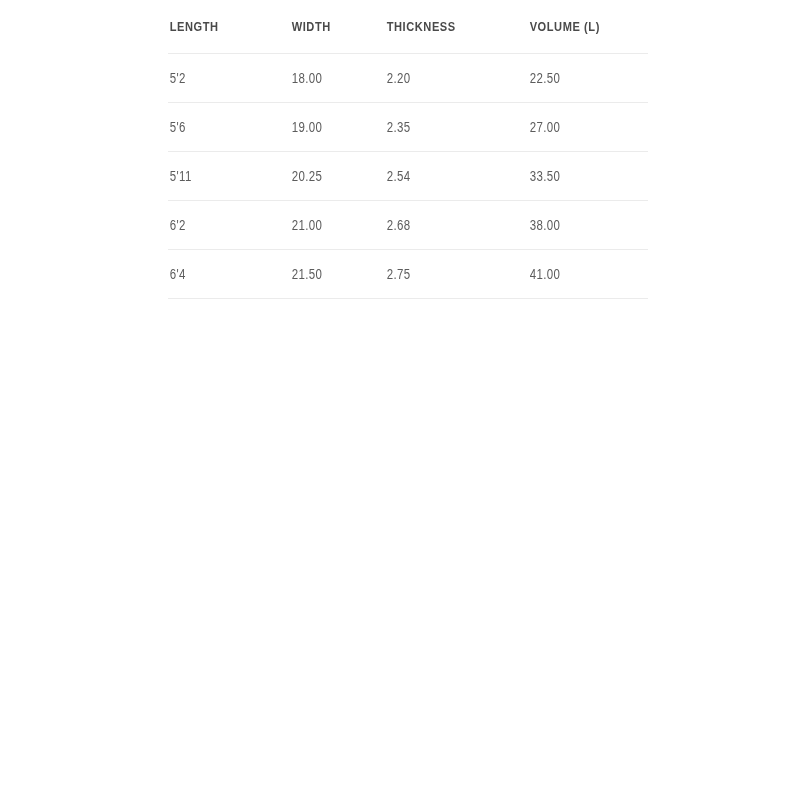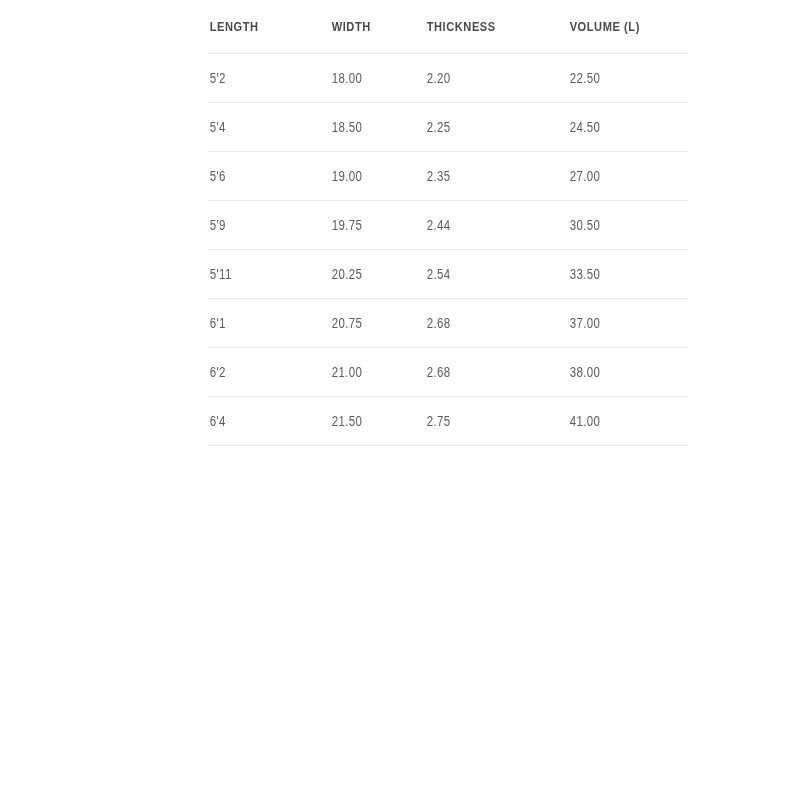--- a/index.html
+++ b/index.html
@@ -18,21 +18,20 @@
     position: absolute;
     left: 168px;
     top: 0;
     width: 480px;
   }
 
   table.size-chart {
     width: 480px;
     border-collapse: collapse;
     table-layout: fixed;
-    margin-left: 40px;
   }
 
   table.size-chart col.c-length    { width: 122px; }
   table.size-chart col.c-width     { width: 95px; }
   table.size-chart col.c-thickness { width: 143px; }
   table.size-chart col.c-volume    { width: 120px; }
 
   table.size-chart thead th {
     height: 53px;
     vertical-align: middle;
@@ -86,48 +85,30 @@
       </tr>
     </thead>
     <tbody id="size-chart-body">
         <tr>
           <td>5'2</td>
           <td>18.00</td>
           <td>2.20</td>
           <td>22.50</td>
         </tr>
         <tr>
-          <td>5'4</td>
-          <td>18.50</td>
-          <td>2.25</td>
-          <td>24.50</td>
-        </tr>
-        <tr>
           <td>5'6</td>
           <td>19.00</td>
           <td>2.35</td>
           <td>27.00</td>
         </tr>
         <tr>
-          <td>5'9</td>
-          <td>19.75</td>
-          <td>2.44</td>
-          <td>30.50</td>
-        </tr>
-        <tr>
           <td>5'11</td>
           <td>20.25</td>
           <td>2.54</td>
           <td>33.50</td>
-        </tr>
-        <tr>
-          <td>6'1</td>
-          <td>20.75</td>
-          <td>2.68</td>
-          <td>37.00</td>
         </tr>
         <tr>
           <td>6'2</td>
           <td>21.00</td>
           <td>2.68</td>
           <td>38.00</td>
         </tr>
         <tr>
           <td>6'4</td>
           <td>21.50</td>

